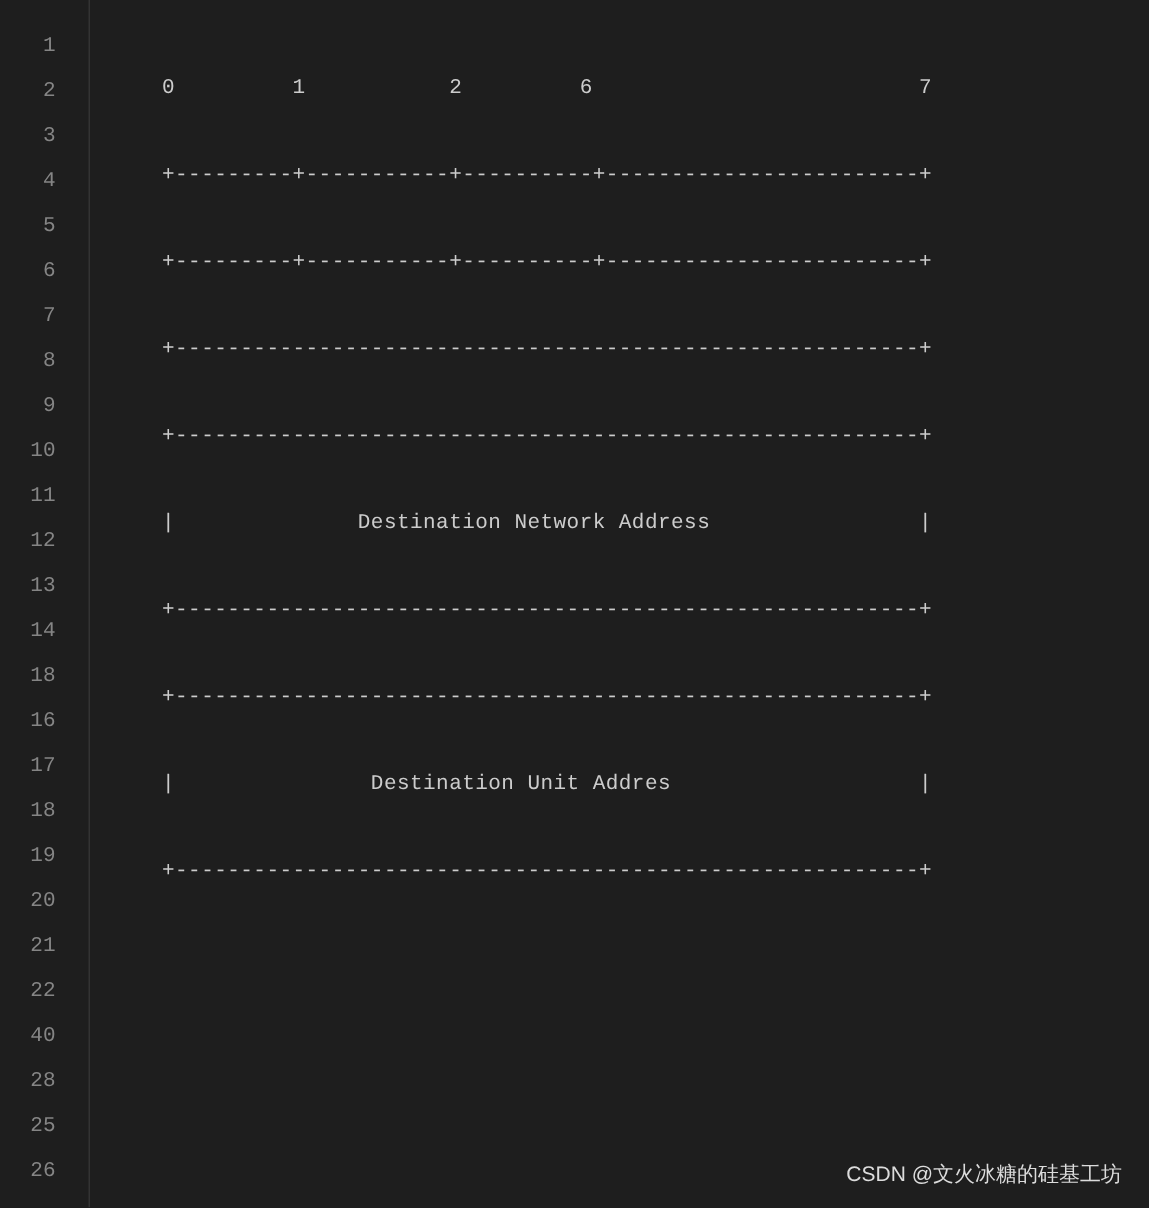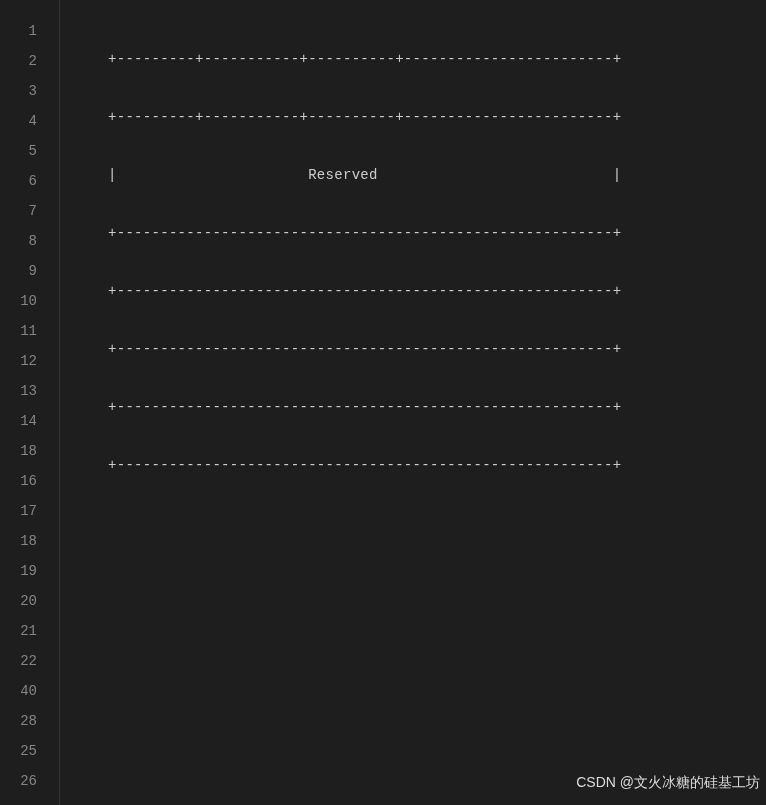--- a/index.html
+++ b/index.html
@@ -46,21 +46,21 @@
       font-size: 14px;
       letter-spacing: 0.3px;
     }
     .code-line {
       height: 30px;
       line-height: 30px;
     }
     .watermark {
       position: absolute;
       bottom: 16px;
-      right: 6px;
+      right: 18px;
       color: #dcdcdc;
       font-size: 14px;
       font-family: -apple-system, sans-serif;
       margin-left: 44px;
     }
   </style>
 </head>
 <body>
 
 <div class="editor">
@@ -86,27 +86,29 @@
     <div class="gutter-line">19</div>
     <div class="gutter-line">20</div>
     <div class="gutter-line">21</div>
     <div class="gutter-line">22</div>
     <div class="gutter-line">40</div>
     <div class="gutter-line">28</div>
     <div class="gutter-line">25</div>
     <div class="gutter-line">26</div>
   </div>
   <div class="code-area">
+    <div class="code-line">0         1           2         6                         7</div>
     <div class="code-line">+---------+-----------+----------+------------------------+</div>
     <div class="code-line">+---------+-----------+----------+------------------------+</div>
-    <div class="code-line">|                      Reserved                           |</div>
     <div class="code-line">+---------------------------------------------------------+</div>
     <div class="code-line">+---------------------------------------------------------+</div>
+    <div class="code-line">|              Destination Network Address                |</div>
     <div class="code-line">+---------------------------------------------------------+</div>
     <div class="code-line">+---------------------------------------------------------+</div>
+    <div class="code-line">|               Destination Unit Addres                   |</div>
     <div class="code-line">+---------------------------------------------------------+</div>
     
     
     
     
     
     
     
     
     

